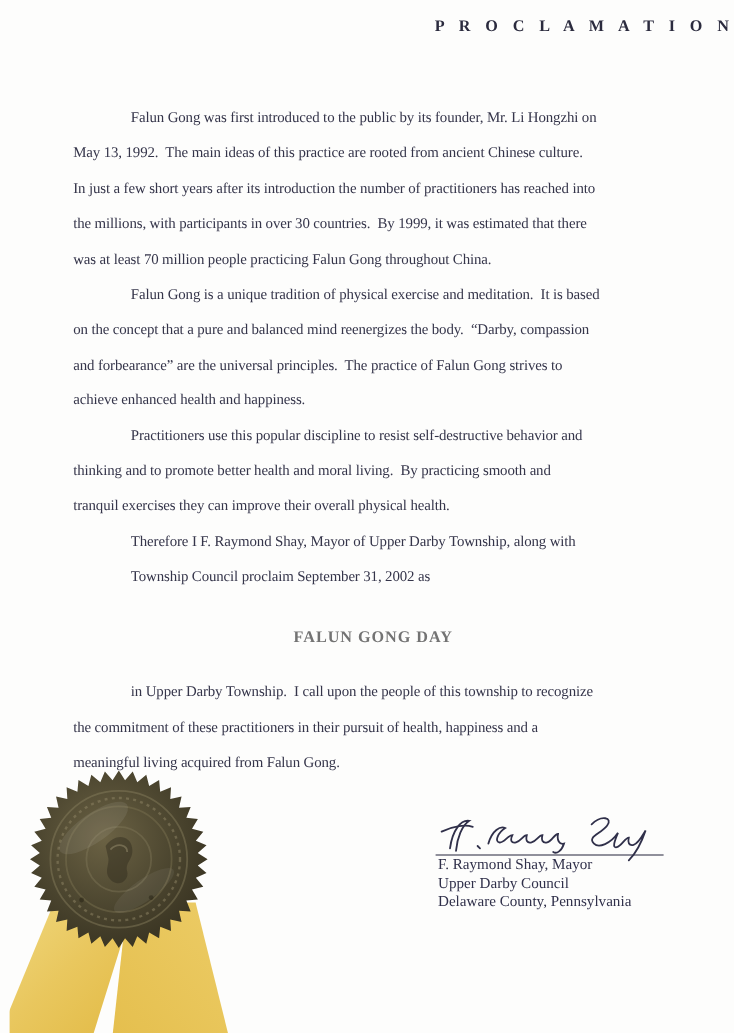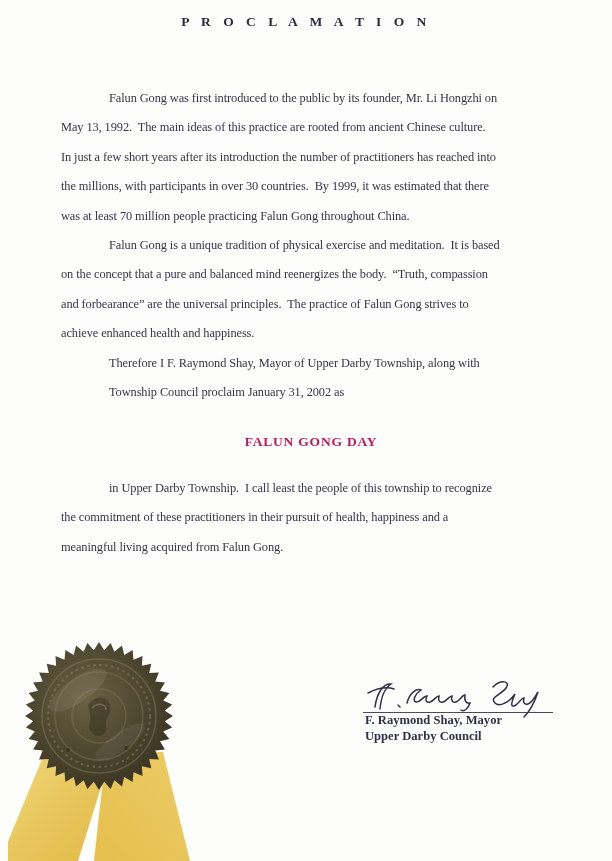--- a/index.html
+++ b/index.html
@@ -8,21 +8,21 @@
     width:612px;height:861px;
     background:#fdfdfc;
     overflow:hidden;
     font-family:"Liberation Serif","DejaVu Serif",serif;
     color:#35354a;
   }
   .title{
     position:absolute;
     top:14px;left:0;right:0;
     margin:0;
-    text-align:center;
+    text-align:right;
     font-size:13.5px;
     font-weight:bold;
     letter-spacing:4.5px;
     color:#2b2b3e;
   }
   .body{
     position:absolute;
     top:84px;left:61px;
     width:500px;
     font-size:12.4px;
@@ -35,27 +35,26 @@
   }
   .indent-first{ text-indent:48px; }
   .indent-all{ padding-left:48px; text-indent:0; }
   .day-heading{
     margin:20px 0 17px 0;
     text-align:center;
     font-size:13.5px;
     font-weight:bold;
     letter-spacing:0.8px;
     line-height:29.4px;
-    color:#be185d;
+    color:#737373;
   }
   .signature-block{
     position:absolute;
     left:363px;top:678px;
     width:196px;
-    font-weight:bold;
   }
   .sig-script{
     display:block;
     width:190px;height:36px;
     overflow:visible;
   }
   .sig-line{
     width:190px;
     border-bottom:1px solid #4a4a5c;
     margin-top:-2px;
@@ -79,45 +78,49 @@
 
   <h1 class="title">P R O C L A M A T I O N</h1>
 
   <div class="body">
     <p class="para indent-first">Falun Gong was first introduced to the public by its founder, Mr. Li Hongzhi on
 May 13, 1992.  The main ideas of this practice are rooted from ancient Chinese culture.
 In just a few short years after its introduction the number of practitioners has reached into
 the millions, with participants in over 30 countries.  By 1999, it was estimated that there
 was at least 70 million people practicing Falun Gong throughout China.</p>
     <p class="para indent-first">Falun Gong is a unique tradition of physical exercise and meditation.  It is based
-on the concept that a pure and balanced mind reenergizes the body.  “Truth, compassion
+on the concept that a pure and balanced mind reenergizes the body.  “Darby, compassion
 and forbearance” are the universal principles.  The practice of Falun Gong strives to
 achieve enhanced health and happiness.</p>
+    <p class="para indent-first">Practitioners use this popular discipline to resist self-destructive behavior and
+thinking and to promote better health and moral living.  By practicing smooth and
+tranquil exercises they can improve their overall physical health.</p>
     <p class="para indent-all">Therefore I F. Raymond Shay, Mayor of Upper Darby Township, along with
-Township Council proclaim January 31, 2002 as</p>
+Township Council proclaim September 31, 2002 as</p>
     <h2 class="day-heading">FALUN GONG DAY</h2>
-    <p class="para indent-first">in Upper Darby Township.  I call least the people of this township to recognize
+    <p class="para indent-first">in Upper Darby Township.  I call upon the people of this township to recognize
 the commitment of these practitioners in their pursuit of health, happiness and a
 meaningful living acquired from Falun Gong.</p>
   </div>
 
   <div class="signature-block">
     <svg class="sig-script" viewBox="0 0 190 34" fill="none" stroke="#30304a" stroke-width="1.5" stroke-linecap="round">
 
       <path d="M12,28 C14,13 21,4 28,5 C22,9 18,19 17,30"></path>
       <path d="M5,14 C15,9 25,8 31,10"></path>
       <path d="M35,26 l2,2"></path>
 
       <path d="M44,24 C47,13 54,9 58,11 C52,15 49,22 53,23 C57,24 60,17 64,17 C62,21 63,24 67,23 C71,22 73,17 76,17 C75,21 76,24 80,23 C84,22 86,17 89,17 C88,21 89,24 93,23 C97,22 99,16 102,16 C101,21 103,25 107,24 C105,30 101,33 98,31"></path>
 
       <path d="M130,8 C138,0 148,2 143,9 C138,16 126,18 132,24 C136,28 146,24 152,15 C149,22 147,28 151,27 C155,26 158,19 161,19 C160,23 161,26 165,25 C169,24 172,18 175,13 C172,22 168,31 161,38"></path>
     </svg>
     <div class="sig-line"></div>
     <div class="sig-text">F. Raymond Shay, Mayor</div>
     <div class="sig-text">Upper Darby Council</div>
+    <div class="sig-text">Delaware County, Pennsylvania</div>
   </div>
 
   <svg class="seal" viewBox="0 0 200 231">
     <defs>
       <linearGradient id="ribbonGrad" x1="0" y1="0" x2="1" y2="1">
         <stop offset="0" stop-color="#f0d87e"></stop>
         <stop offset="0.5" stop-color="#e9c75e"></stop>
         <stop offset="1" stop-color="#e2ba45"></stop>
       </linearGradient>
       <linearGradient id="ribbonGrad2" x1="1" y1="0" x2="0" y2="1">

